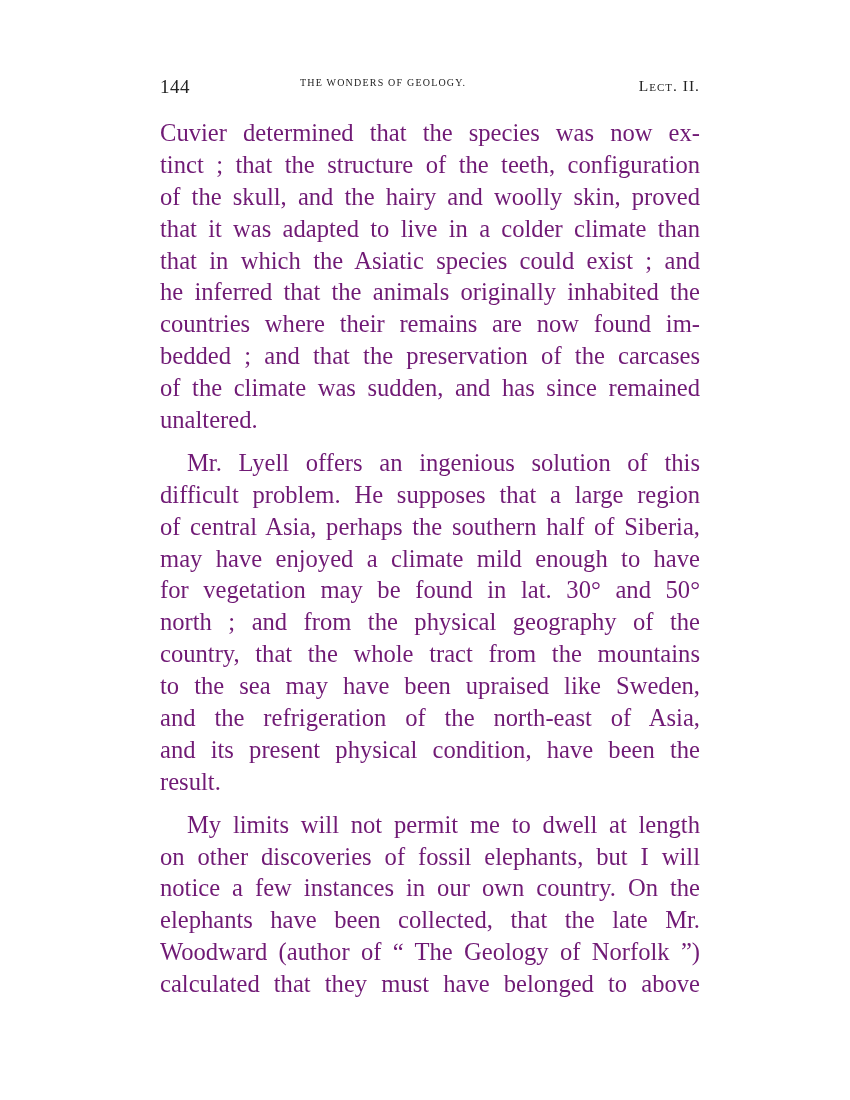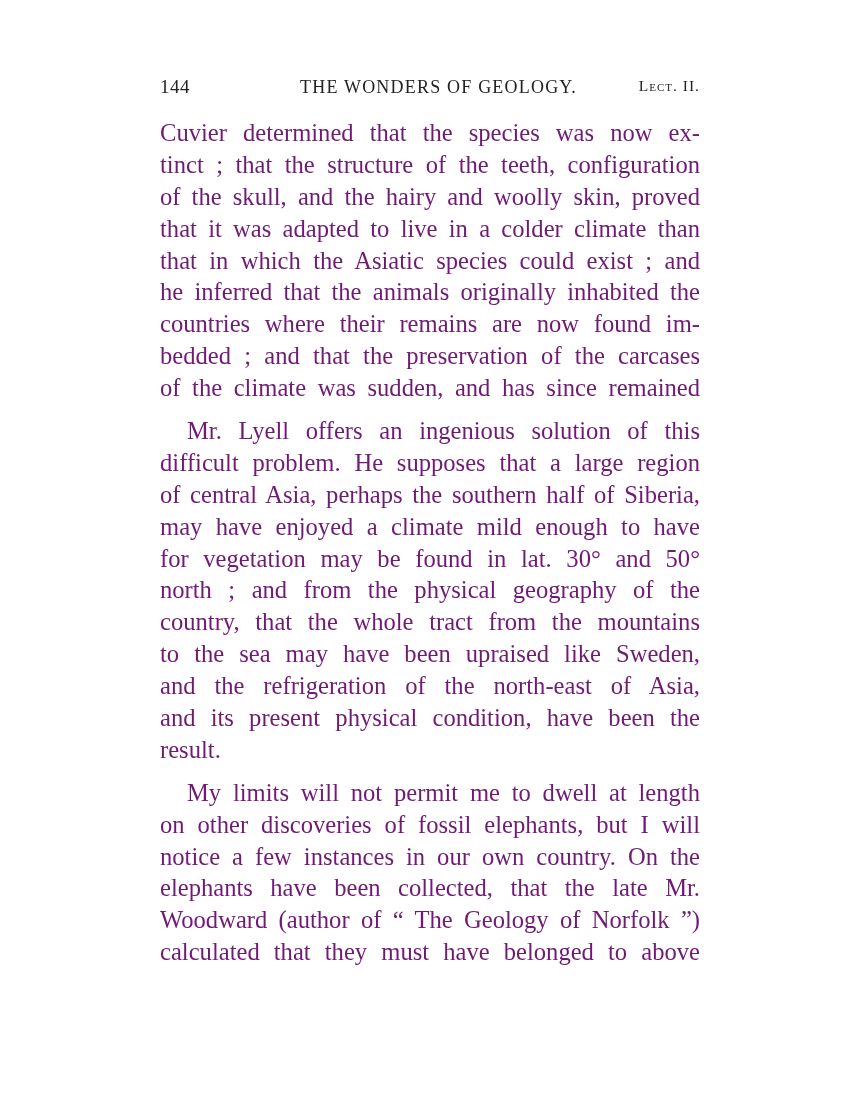--- a/index.html
+++ b/index.html
@@ -34,21 +34,21 @@
     .running-head .page-number {
       position: absolute;
       left: 0;
       top: 0;
       letter-spacing: 0.5px;
     }
     .running-head .book-title {
       position: absolute;
       left: 140px;
       top: 1px;
-      font-size: 18px;
+      font-size: 10px;
       letter-spacing: 1.2px;
     }
     .running-head .lecture {
       position: absolute;
       right: 0;
       top: 1px;
       font-size: 15.5px;
       letter-spacing: 1px;
       font-variant: small-caps;
     }
@@ -95,20 +95,21 @@
     <div class="para">
       <span class="line">Cuvier determined that the species was now ex-</span>
       <span class="line">tinct ; that the structure of the teeth, configuration</span>
       <span class="line">of the skull, and the hairy and woolly skin, proved</span>
       <span class="line">that it was adapted to live in a colder climate than</span>
       <span class="line">that in which the Asiatic species could exist ; and</span>
       <span class="line">he inferred that the animals originally inhabited the</span>
       <span class="line">countries where their remains are now found im-</span>
       <span class="line">bedded ; and that the preservation of the carcases</span>
       <span class="line">of the climate was sudden, and has since remained</span>
+      <span class="line last">unaltered.</span>
     </div>
 
     <div class="para">
       <span class="line indent">Mr. Lyell offers an ingenious solution of this</span>
       <span class="line">difficult problem.  He supposes that a large region</span>
       <span class="line">of central Asia, perhaps the southern half of Siberia,</span>
       <span class="line">may have enjoyed a climate mild enough to have</span>
       <span class="line">for vegetation may be found in lat. 30° and 50°</span>
       <span class="line">north ; and from the physical geography of the</span>
       <span class="line">country, that the whole tract from the mountains</span>

